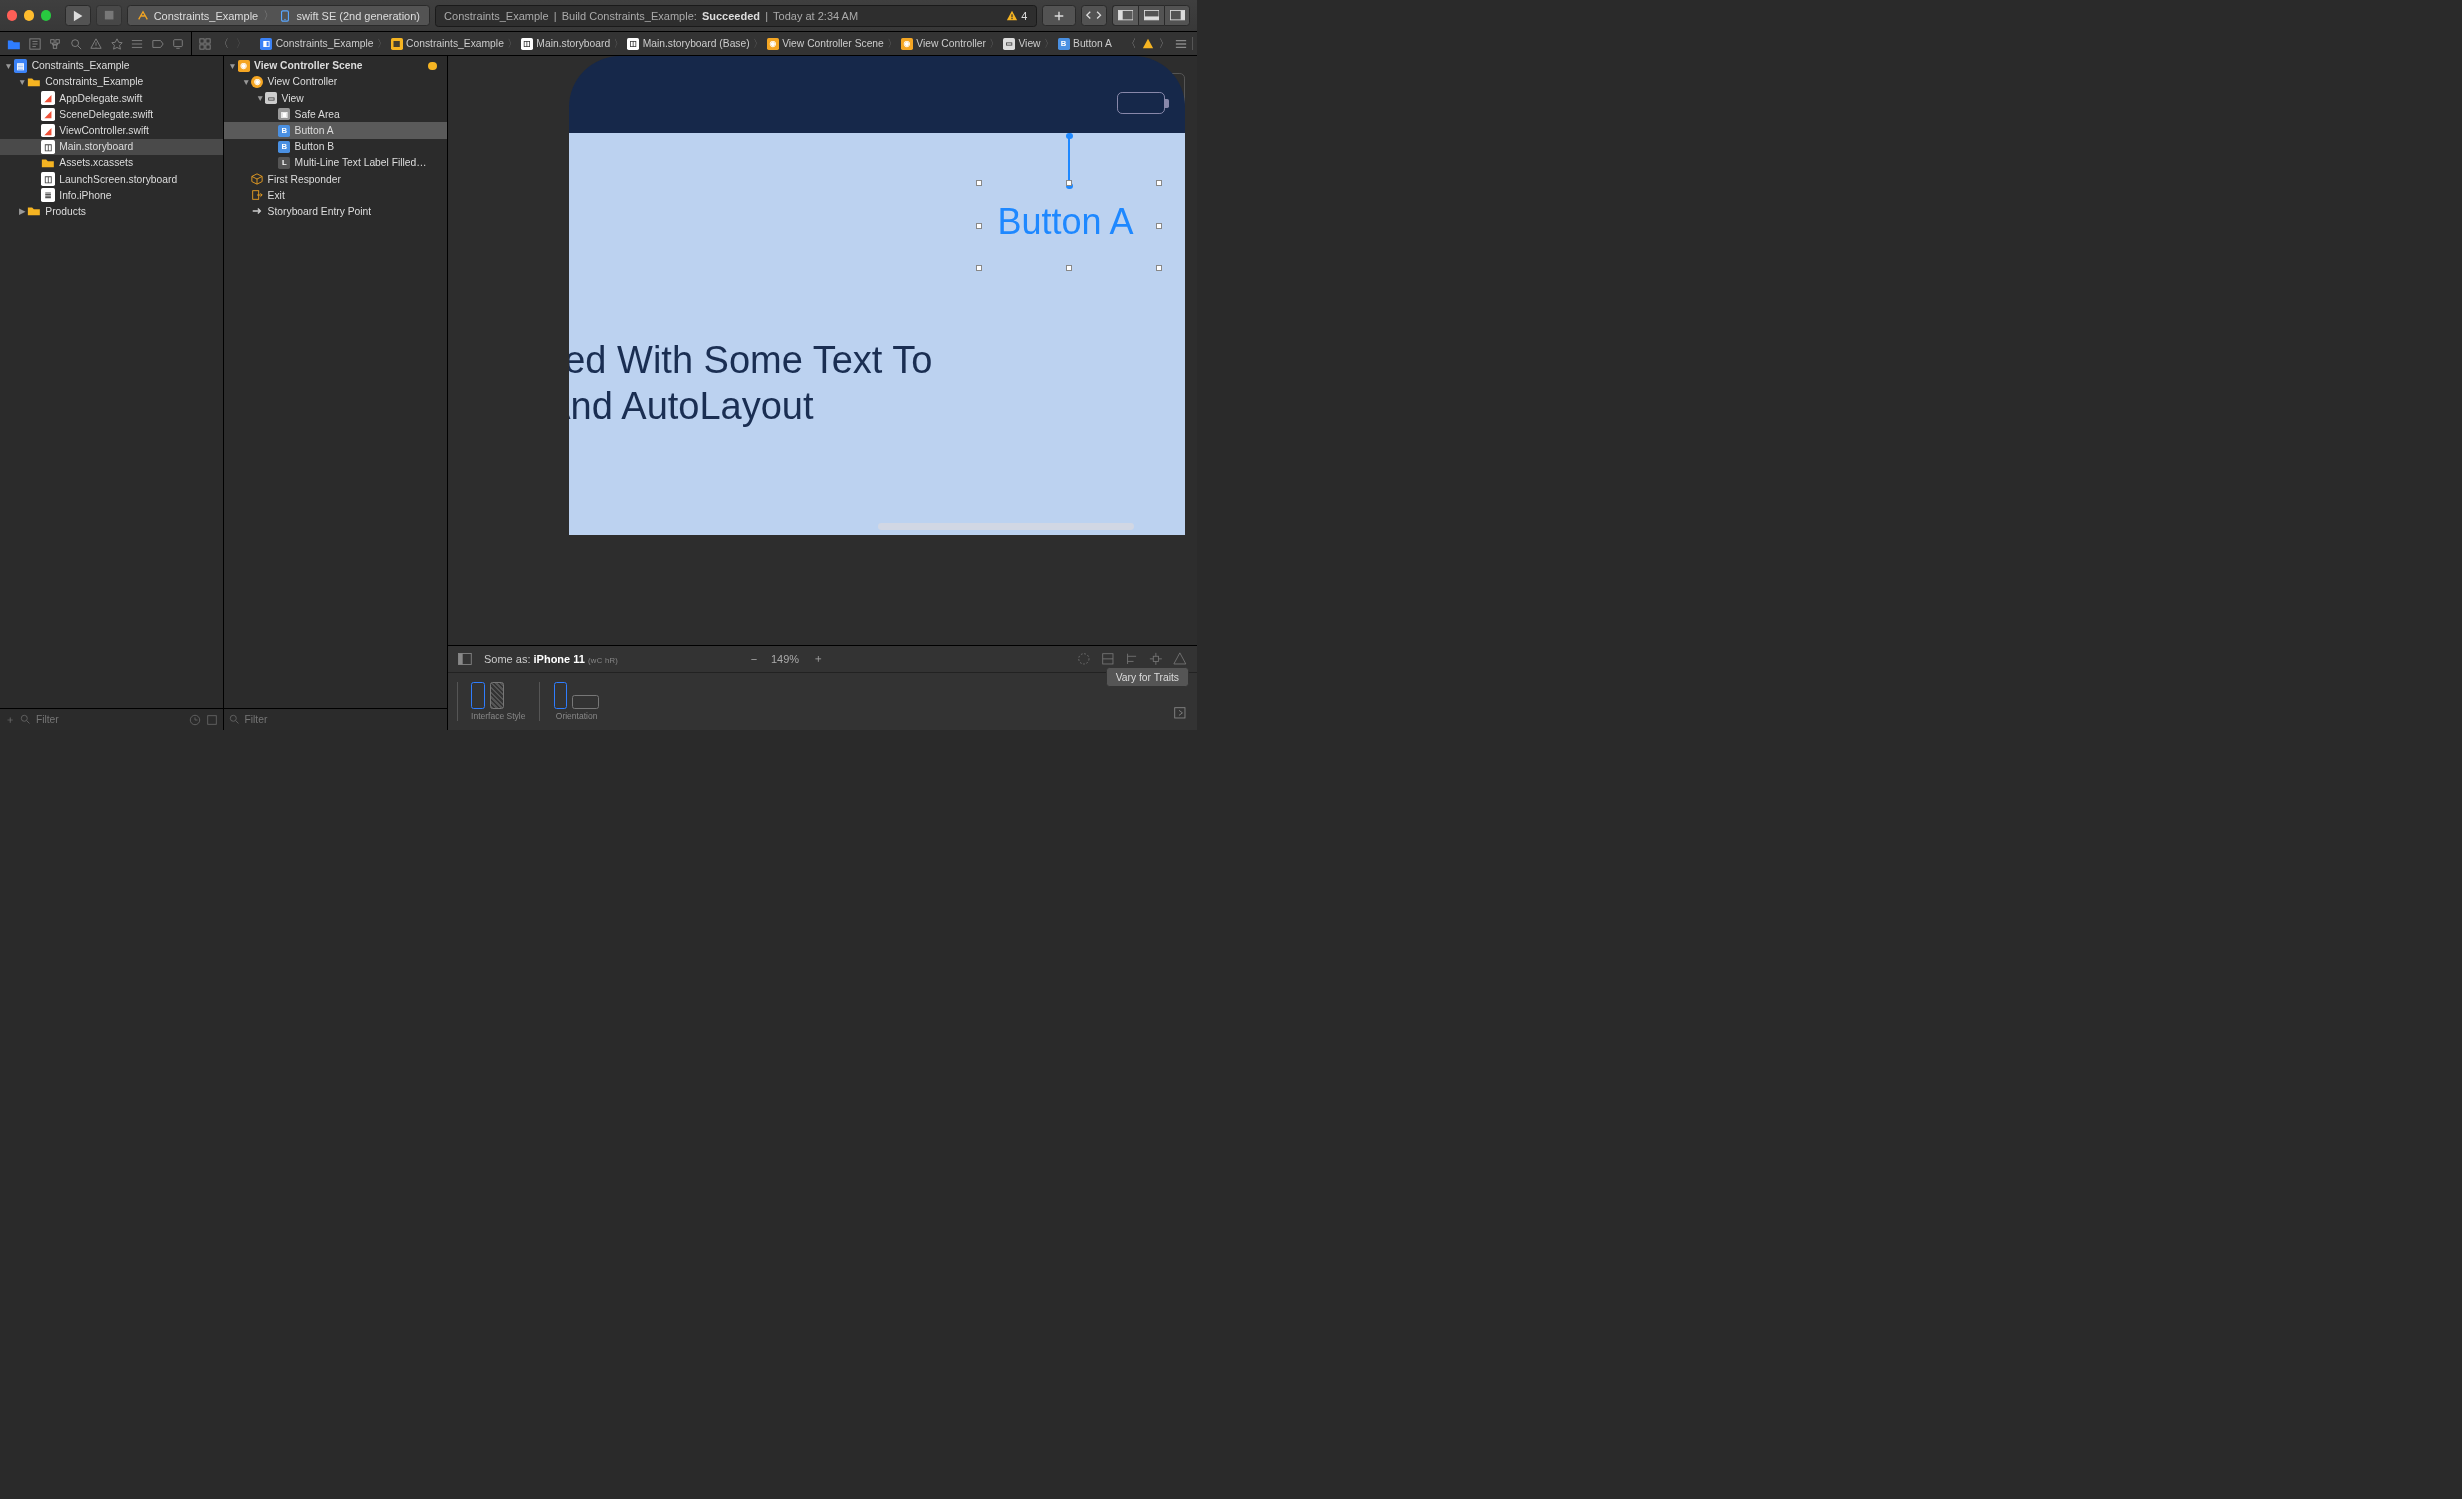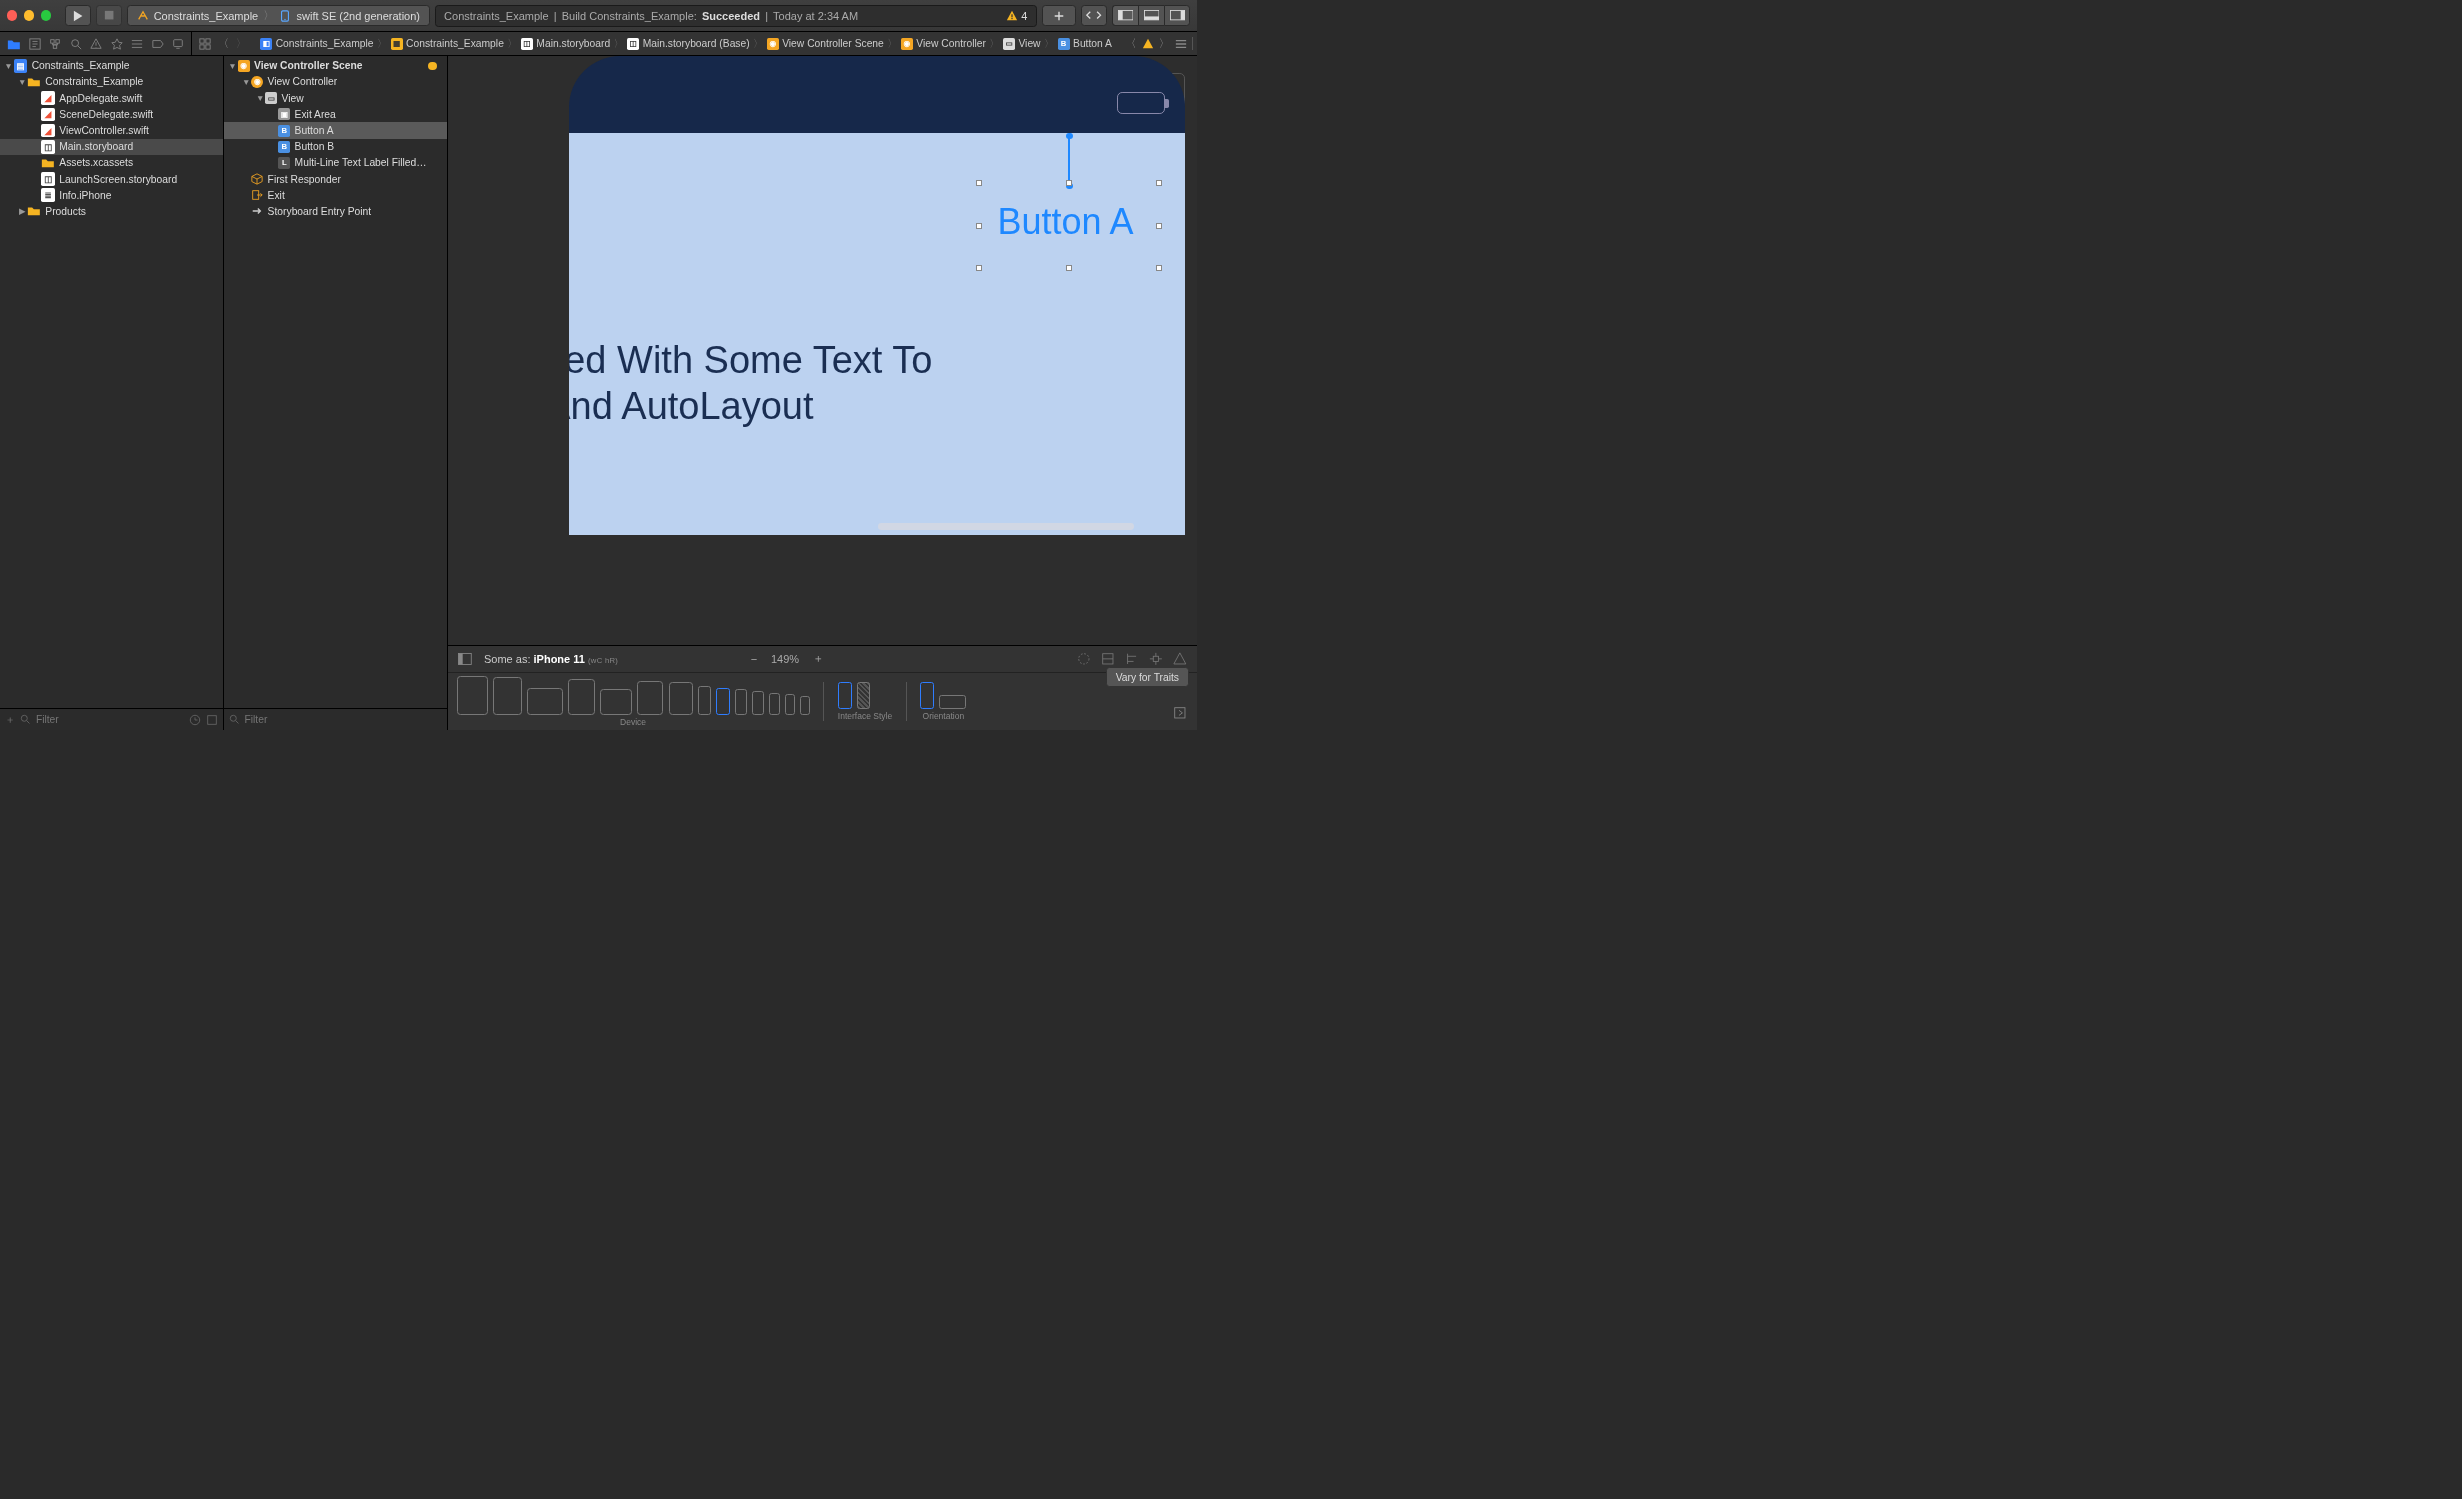--- a/index.html
+++ b/index.html
@@ -365,21 +365,21 @@
       <div class="node ind2">
           <span class="chev">▼</span>
           <span class="mini" style="background:#ccc;color:#333">▭</span>
           <span style="width:4.3px"></span>
           <span>View</span>
         </div>
       <div class="node ind3">
           <span class="chev"></span>
           <span class="mini" style="background:#999">▣</span>
           <span style="width:4.3px"></span>
-          <span>Exit Area</span>
+          <span>Safe Area</span>
         </div>
       <div class="node ind3 sel2">
           <span class="chev"></span>
           <span class="mini b">B</span>
           <span style="width:4.3px"></span>
           <span>Button A</span>
         </div>
       <div class="node ind3">
           <span class="chev"></span>
           <span class="mini b">B</span>
@@ -495,39 +495,20 @@
           <svg width="13.7" height="13.7" viewBox="0 0 16 16">
               <rect x="5" y="5" width="6" height="6" stroke="#777" fill="none"></rect>
               <path d="M8 1 V5 M8 11 V15 M1 8 H5 M11 8 H15" stroke="#777"></path>
             </svg>
           <svg width="13.7" height="13.7" viewBox="0 0 16 16">
               <path d="M8 1 L15 14 H1 Z" stroke="#777" fill="none"></path>
             </svg>
         </div>
       </div>
       <div class="devrow">
-        <div style="text-align:center">
-          <div class="devgroup">
-            <div class="devicon" style="width:31px;height:39px"></div>
-            <div class="devicon" style="width:29px;height:38px"></div>
-            <div class="devicon" style="width:36px;height:27px"></div>
-            <div class="devicon" style="width:27px;height:36px"></div>
-            <div class="devicon" style="width:32.5px;height:26px"></div>
-            <div class="devicon" style="width:26px;height:34px"></div>
-            <div class="devicon" style="width:24px;height:32.5px"></div>
-            <div class="devicon" style="width:13.7px;height:29px;border-radius:2.6px"></div>
-            <div class="devicon on" style="width:13.7px;height:27px;border-radius:2.6px"></div>
-            <div class="devicon" style="width:12px;height:26px;border-radius:2.6px"></div>
-            <div class="devicon" style="width:12px;height:24px;border-radius:2.6px"></div>
-            <div class="devicon" style="width:10.3px;height:22px;border-radius:2.6px"></div>
-            <div class="devicon" style="width:10.3px;height:20.5px;border-radius:2.6px"></div>
-            <div class="devicon" style="width:9.4px;height:19px;border-radius:2.6px"></div>
-          </div>
-          <div class="dg-label">Device</div>
-        </div>
         <div class="vline"></div>
         <div style="text-align:center">
           <div class="devgroup">
             <div class="devicon on" style="width:13.7px;height:27px;border-radius:2.6px"></div>
             <div class="devicon" style="width:13.7px;height:27px;border-radius:2.6px;background:repeating-linear-gradient(45deg,#555 0 1.7px,transparent 1.7px 3.4px)"></div>
           </div>
           <div class="dg-label">Interface Style</div>
         </div>
         <div class="vline"></div>
         <div style="text-align:center">

